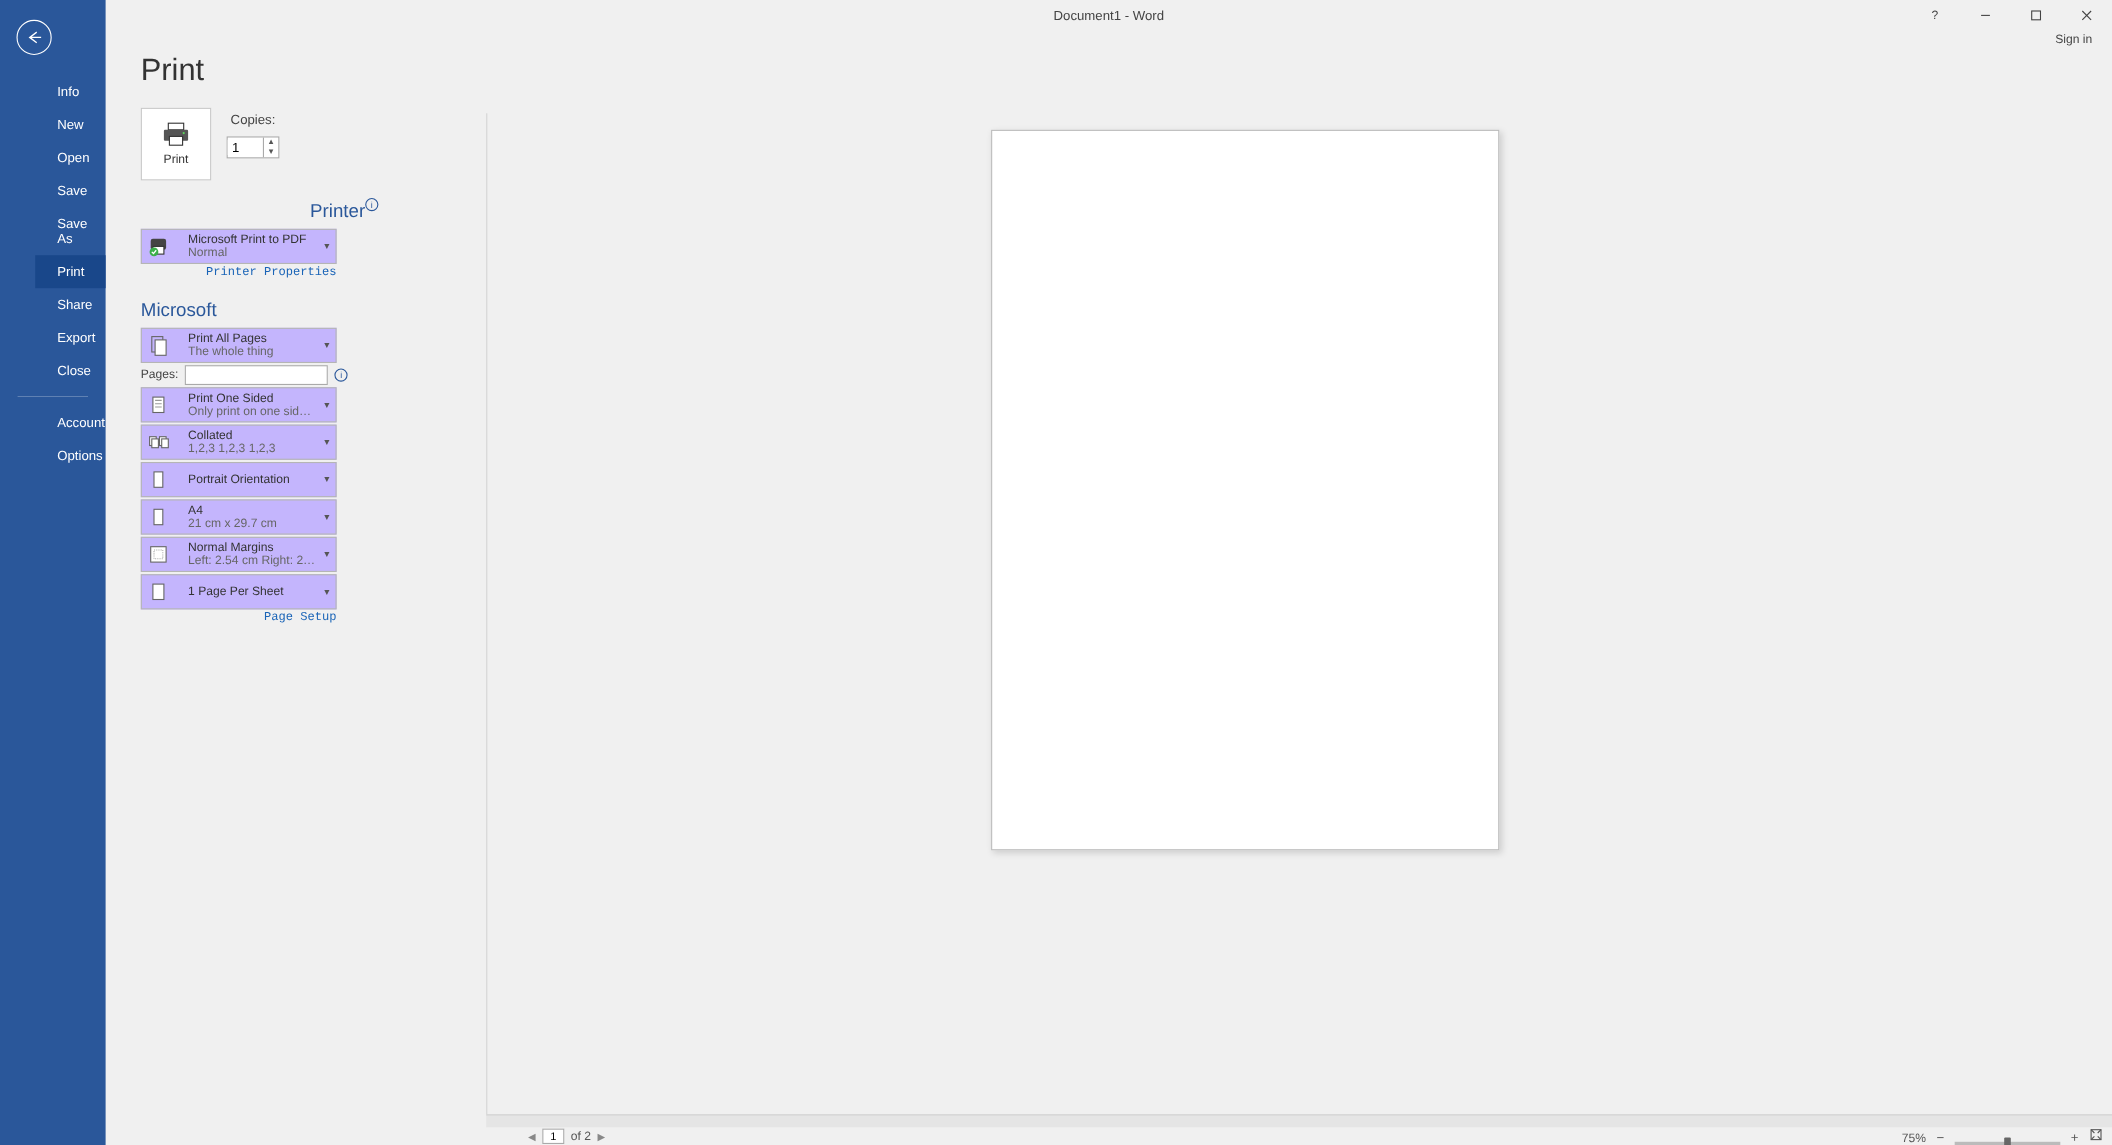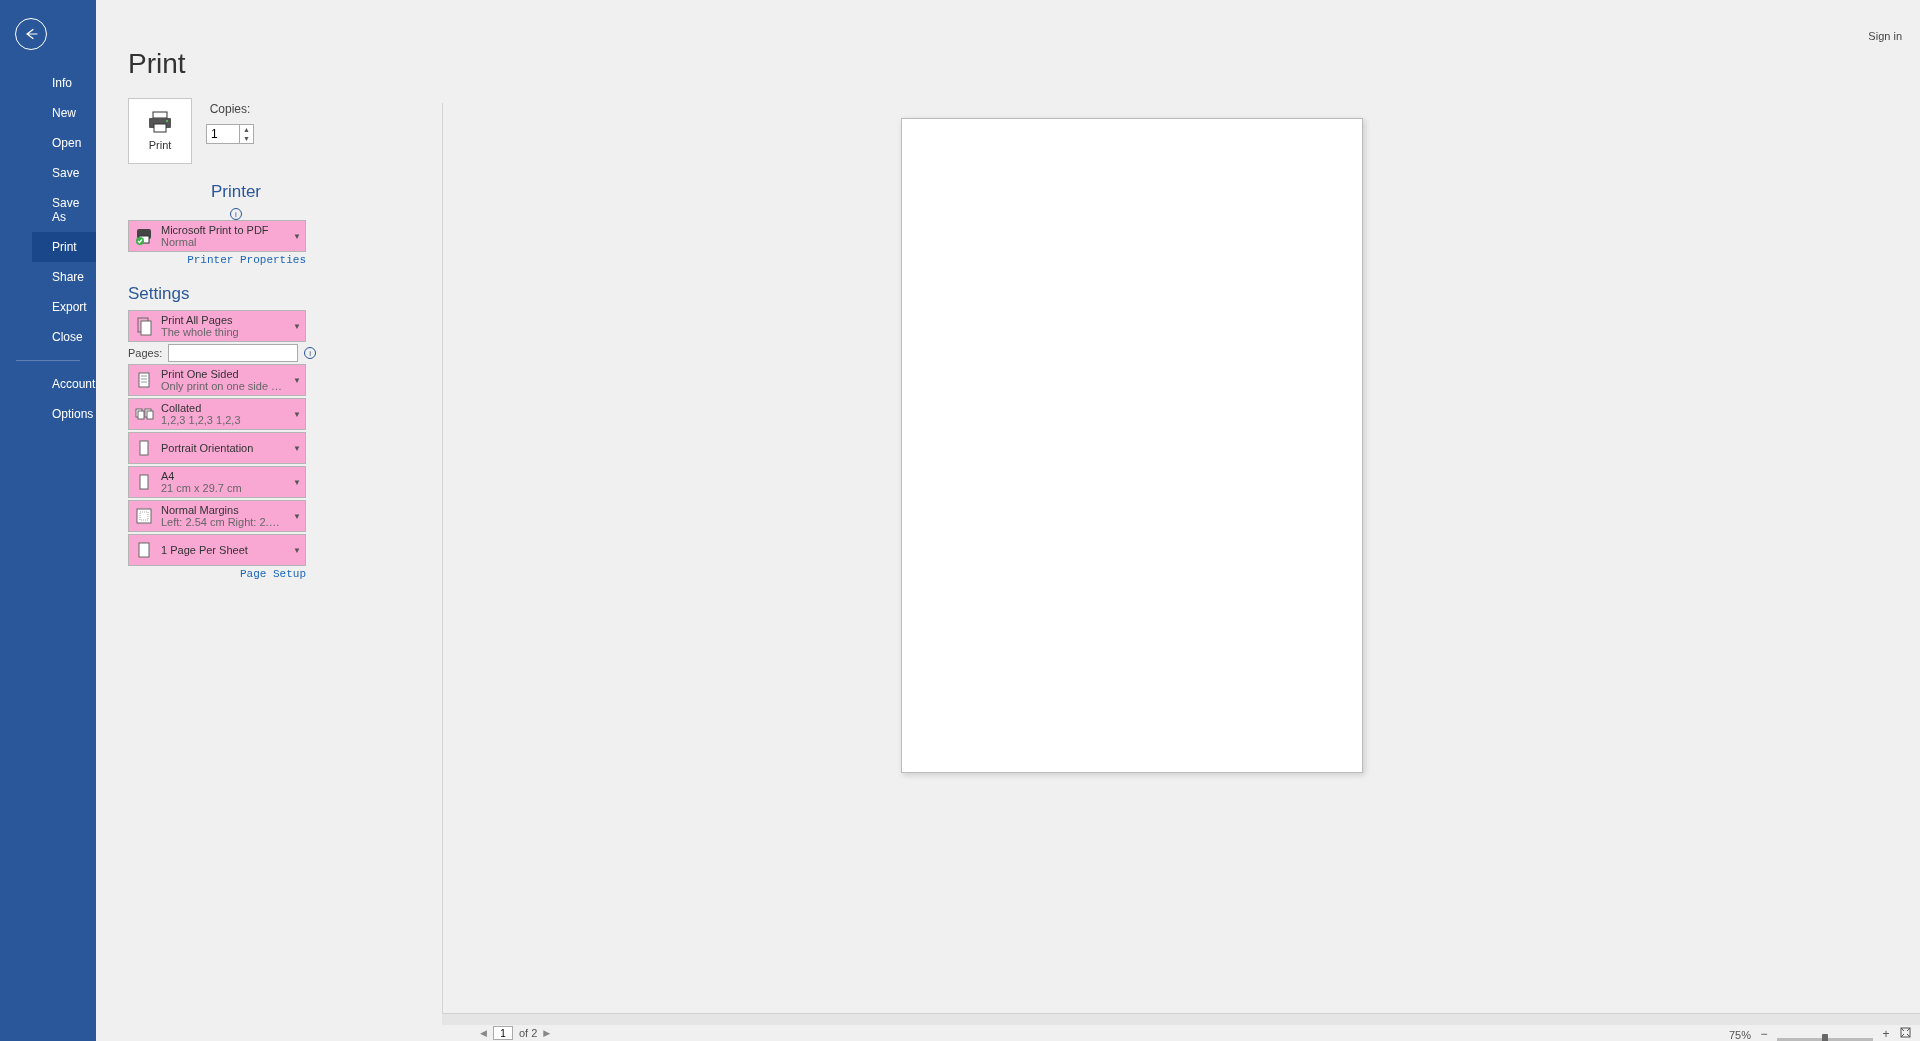--- a/index.html
+++ b/index.html
@@ -32,24 +32,24 @@
 .print-btn { width: 64px; height: 66px; border: 1px solid #c8c8c8; background: #fff; display: flex; flex-direction: column; align-items: center; justify-content: center; gap: 6px; }
 .print-btn svg { width: 26px; height: 22px; }
 .print-btn span { font-size: 11px; color: #333; }
 .copies { display:flex; align-items:center; gap:8px; margin-top:4px; font-size:12px; color:#444;flex-direction:column; }
 .copies .spin { border:1px solid #aaa; width:48px; height:20px; display:flex; align-items:center; background:#fff; }
 .copies .spin input { width:32px; border:none; padding-left:4px; font-size:12px; outline:none; }
 .copies .spin .arrows { width:14px; display:flex; flex-direction:column; border-left:1px solid #aaa; }
 .copies .spin .arrows div { height:9px; display:flex; align-items:center; justify-content:center; font-size:7px; line-height:1; color:#555; }
 
 .section-h { font-size: 17px; color: #2A579A; margin-top: 18px; margin-bottom: 6px; font-weight: 400; }
-.section-row { display:flex; align-items:center; justify-content: flex-end; flex-direction: column; }
+.section-row { display:flex; align-items:center; justify-content: flex-end; }
 .info-icon { width:12px; height:12px; border:1px solid #2A579A; border-radius:50%; display:inline-flex; align-items:center; justify-content:center; font-size:8px; color:#2A579A; }
 
-.dropdown { width: 178px; min-height: 32px; border:1px solid #b5b5b5; background:#f9a8d4; display:flex; align-items:center; padding: 2px 18px 2px 4px; gap:6px; position:relative; margin-bottom: 2px; }
+.dropdown { width: 178px; min-height: 32px; border:1px solid #b5b5b5; background:#c4b5fd; display:flex; align-items:center; padding: 2px 18px 2px 4px; gap:16px; position:relative; margin-bottom: 2px; }
 .dropdown .dd-icon { width:22px; height:22px; flex-shrink:0; display:flex; align-items:center; justify-content:center; }
 .dropdown .dd-icon svg { width:20px; height:20px; }
 .dropdown .dd-text { display:flex; flex-direction:column; overflow:hidden; }
 .dropdown .dd-text .l1 { font-size:11px; color:#333; white-space:nowrap; }
 .dropdown .dd-text .l2 { font-size:11px; color:#666; white-space:nowrap; overflow:hidden; text-overflow:ellipsis; max-width:122px; }
 .dropdown .caret { position:absolute; right:4px; top:50%; transform:translateY(-50%); font-size:8px; color:#555; }
 
 .link-right { display:block; text-align:right; font-size:11px; color:#1a64b7; margin: 2px 0 6px 0; width:178px;font-family:Liberation Mono, monospace; }
 
 .pages-row { display:flex; align-items:center; gap:6px; font-size:11px; color:#444; margin:2px 0; }
@@ -94,20 +94,42 @@
     <div class="side-item">Save As</div>
     <div class="side-item active">Print</div>
     <div class="side-item">Share</div>
     <div class="side-item">Export</div>
     <div class="side-item">Close</div>
     <div class="side-sep"></div>
     <div class="side-item">Account</div>
     <div class="side-item">Options</div>
   </div>
 
+  <div class="titlebar">
+    <span class="title">Document1 - Word</span>
+    <div class="winbtns">
+      <div class="winbtn">?</div>
+      <div class="winbtn">
+          <svg viewBox="0 0 10 10">
+            <line x1="1" y1="5" x2="9" y2="5" stroke="#444" stroke-width="1"></line>
+          </svg>
+        </div>
+      <div class="winbtn">
+          <svg viewBox="0 0 10 10">
+            <rect x="1" y="1" width="8" height="8" fill="none" stroke="#444" stroke-width="1"></rect>
+          </svg>
+        </div>
+      <div class="winbtn">
+          <svg viewBox="0 0 10 10">
+            <line x1="1" y1="1" x2="9" y2="9" stroke="#444" stroke-width="1"></line>
+            <line x1="9" y1="1" x2="1" y2="9" stroke="#444" stroke-width="1"></line>
+          </svg>
+        </div>
+    </div>
+  </div>
   <span class="signin">Sign in</span>
 
   <div class="main">
     <div class="panel">
       <h1 class="page-title">Print</h1>
 
       <div class="print-row">
         <div class="print-btn">
           <svg viewBox="0 0 26 22">
             <rect x="6" y="1" width="14" height="6" fill="none" stroke="#333"></rect>
@@ -144,21 +166,21 @@
             </svg>
         </div>
         <div class="dd-text">
           <span class="l1">Microsoft Print to PDF</span>
           <span class="l2">Normal</span>
         </div>
         <span class="caret">▼</span>
       </div>
       <a class="link-right">Printer Properties</a>
 
-      <div class="section-h">Settings</div>
+      <div class="section-h">Microsoft</div>
 
       <div class="dropdown">
         <div class="dd-icon">
             <svg viewBox="0 0 20 20">
               <rect x="4" y="2" width="10" height="14" fill="none" stroke="#666"></rect>
               <rect x="7" y="5" width="10" height="14" fill="#fff" stroke="#666"></rect>
             </svg>
           </div>
         <div class="dd-text">
             <span class="l1">Print All Pages</span>

